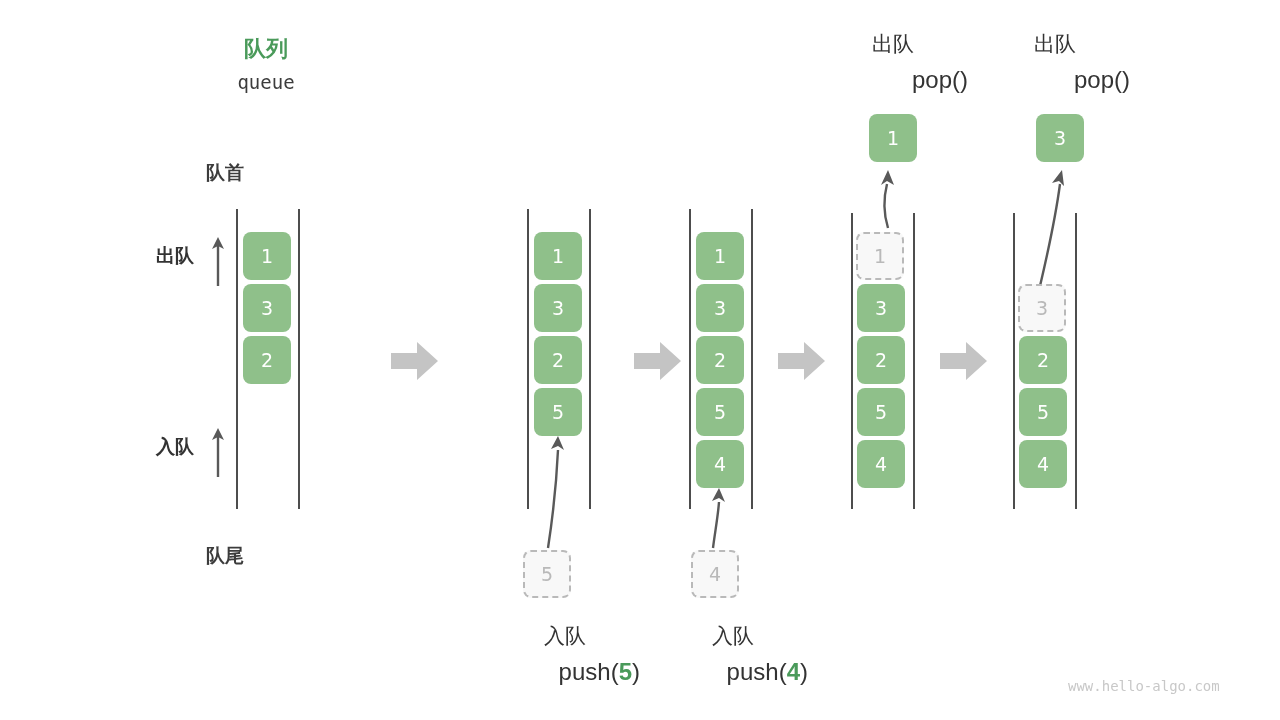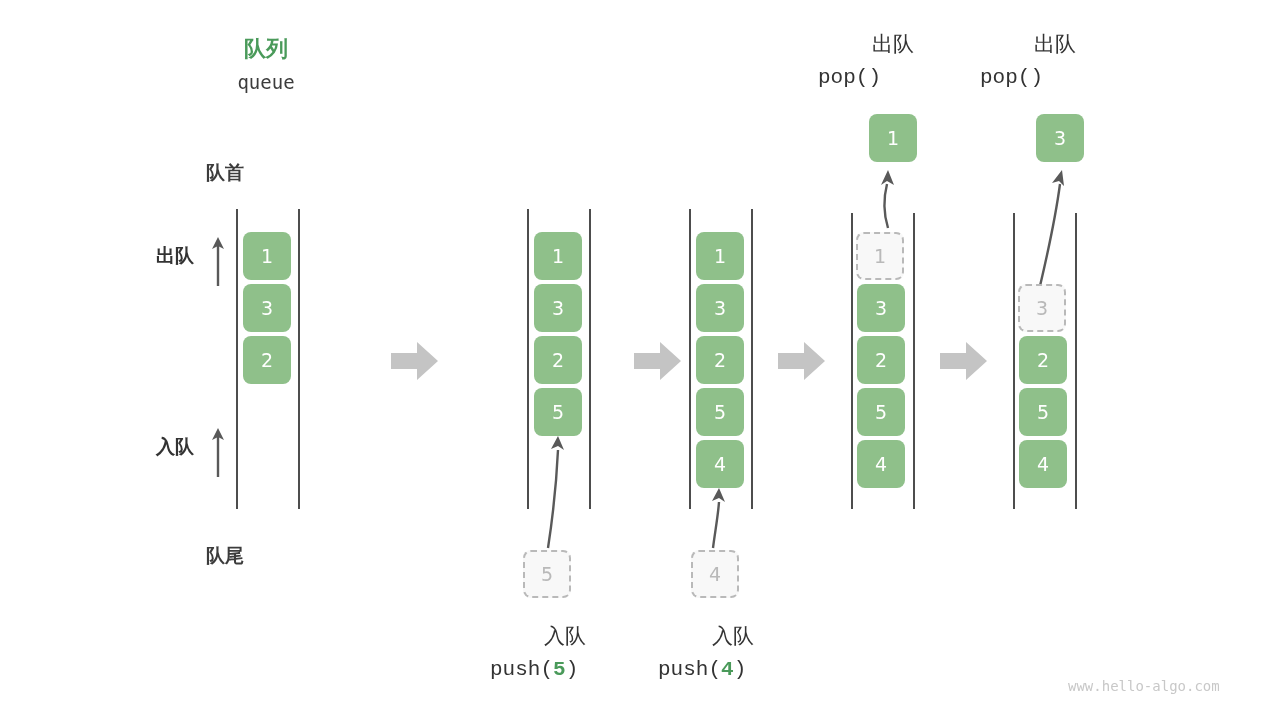--- a/index.html
+++ b/index.html
@@ -44,24 +44,24 @@
     white-space: nowrap;
   }
   .op-cn {
     font-family: "Liberation Sans", sans-serif;
     font-size: 21px;
     color: #333333;
     text-align: center;
     white-space: nowrap;
   }
   .op-mono {
-    font-family: Liberation Mono, monospace;
-    font-size: 21px;
+    font-family: Liberation Sans, sans-serif;
+    font-size: 24px;
     color: #333333;
-    text-align: left;
+    text-align: right;
     white-space: nowrap;
   }
   .op-mono .argval { color: #4a9a5a; font-weight: bold; }
   .watermark {
     font-family: "DejaVu Sans Mono", monospace;
     font-size: 14px;
     color: #c8c8c8;
     white-space: nowrap;
   }
 

